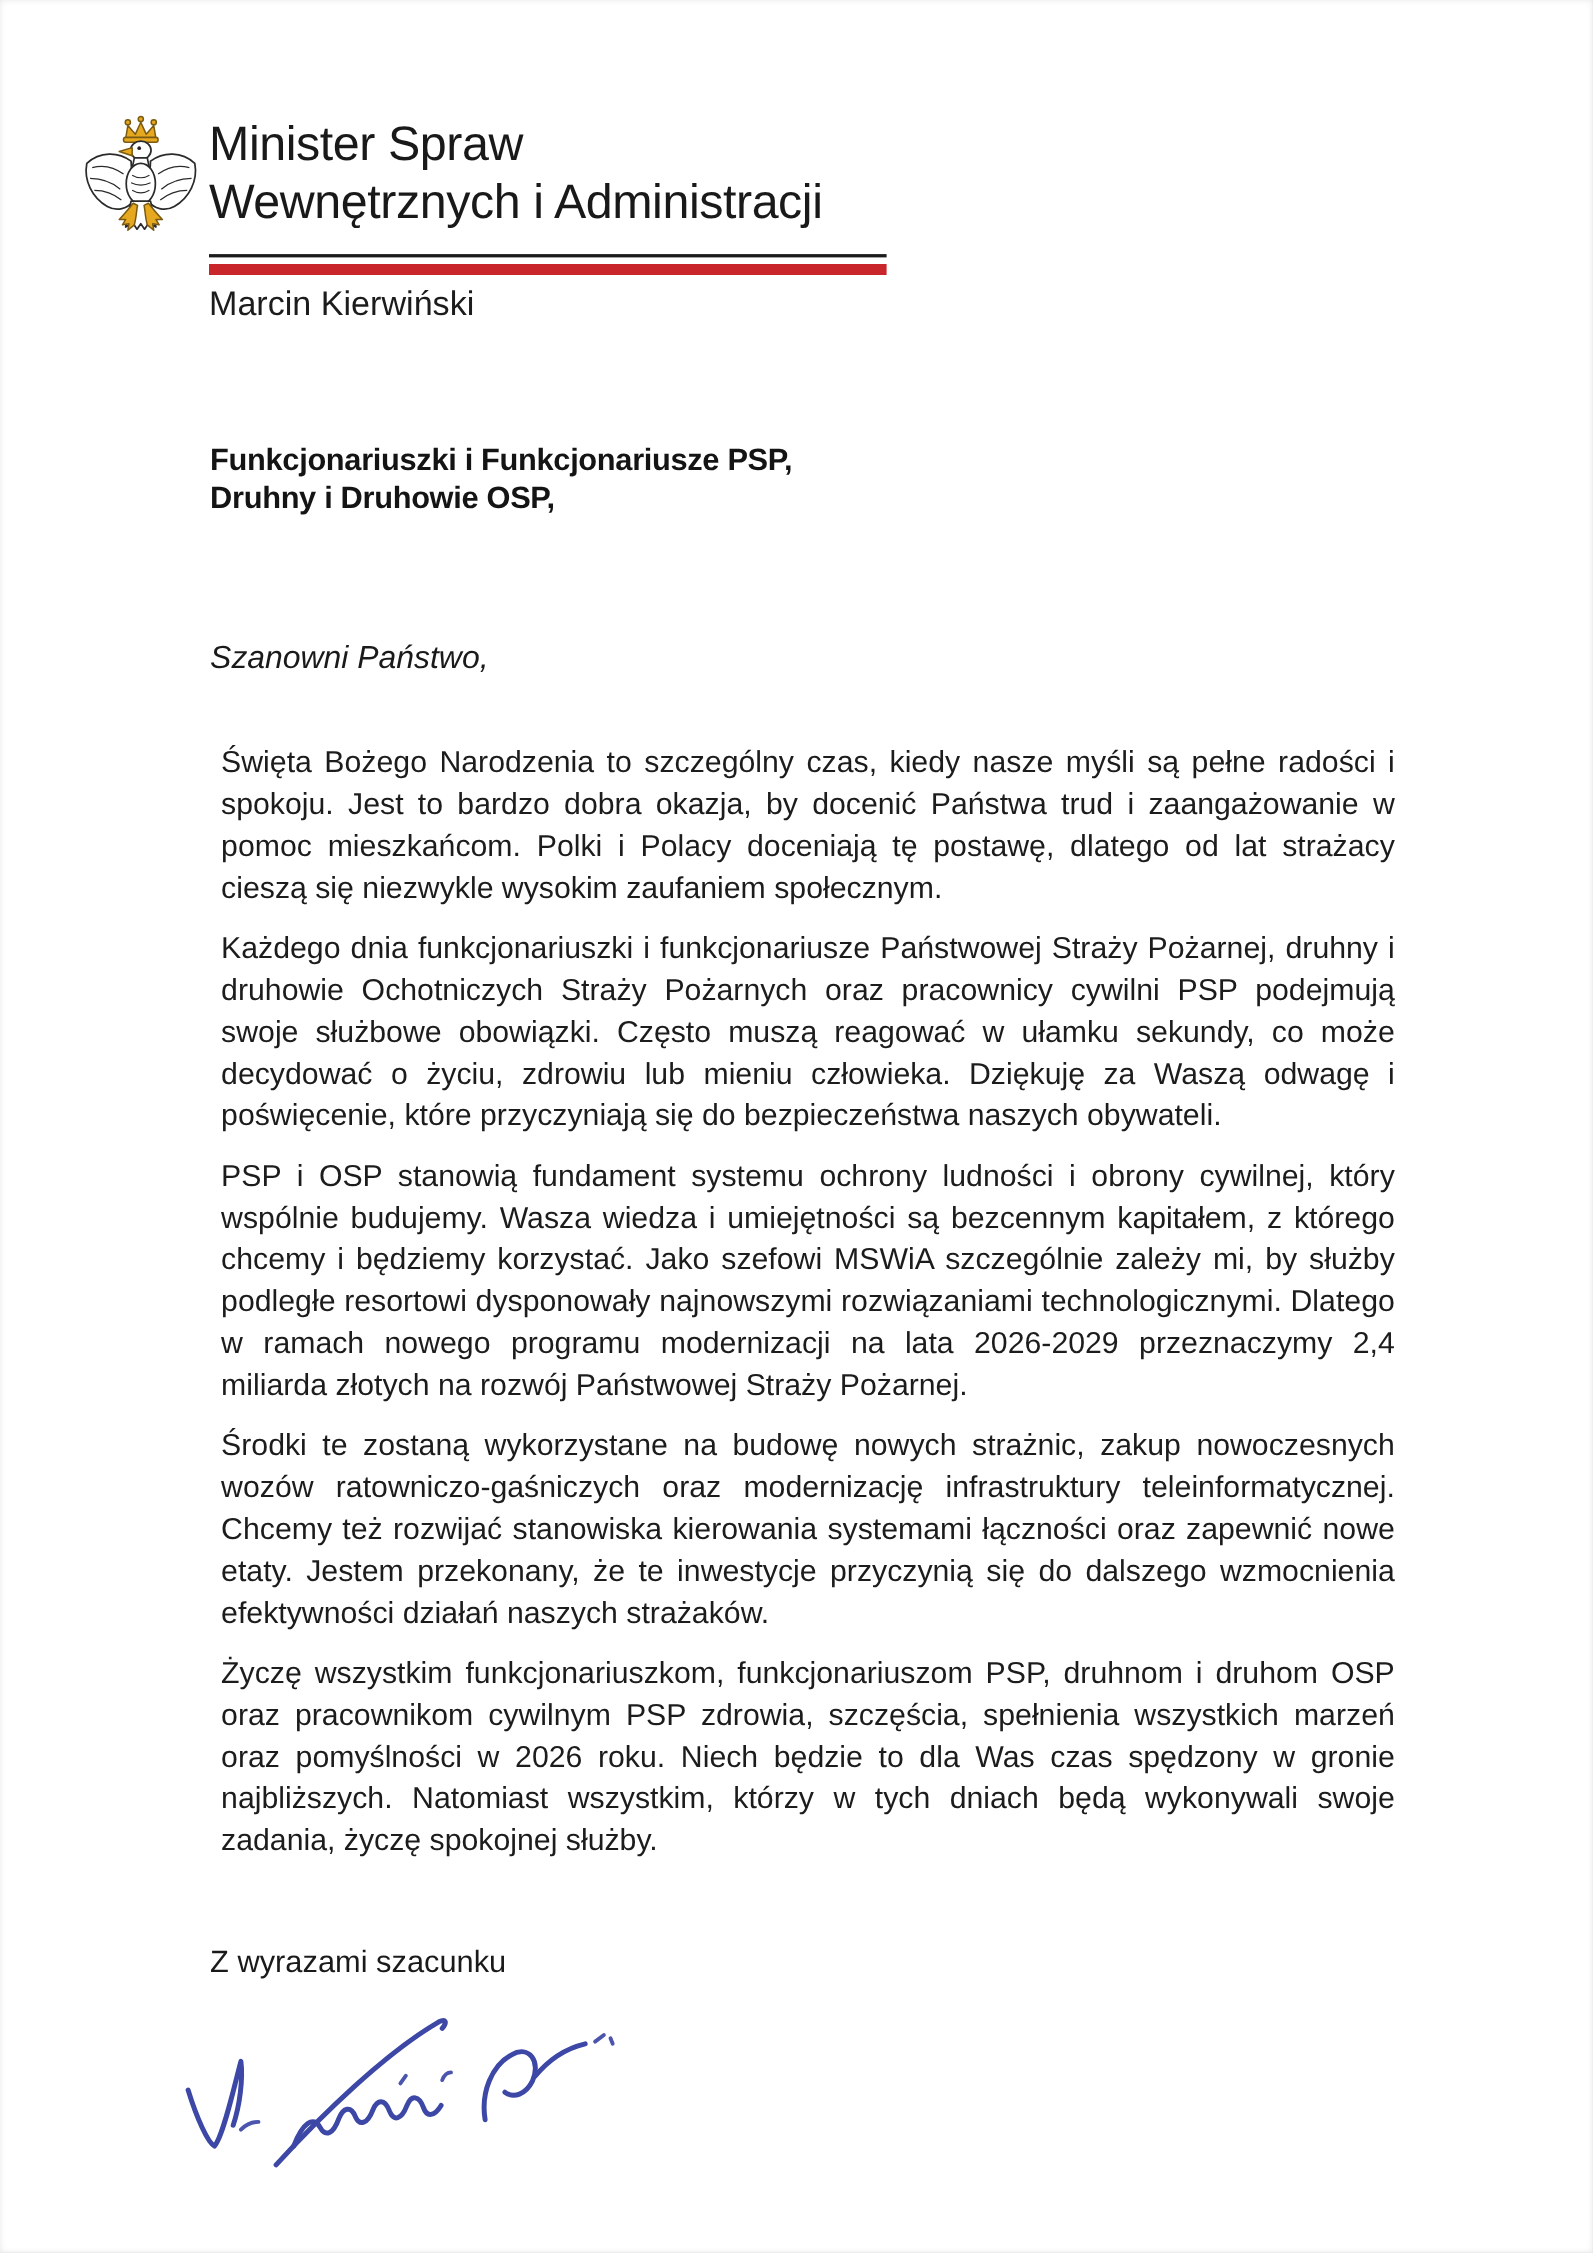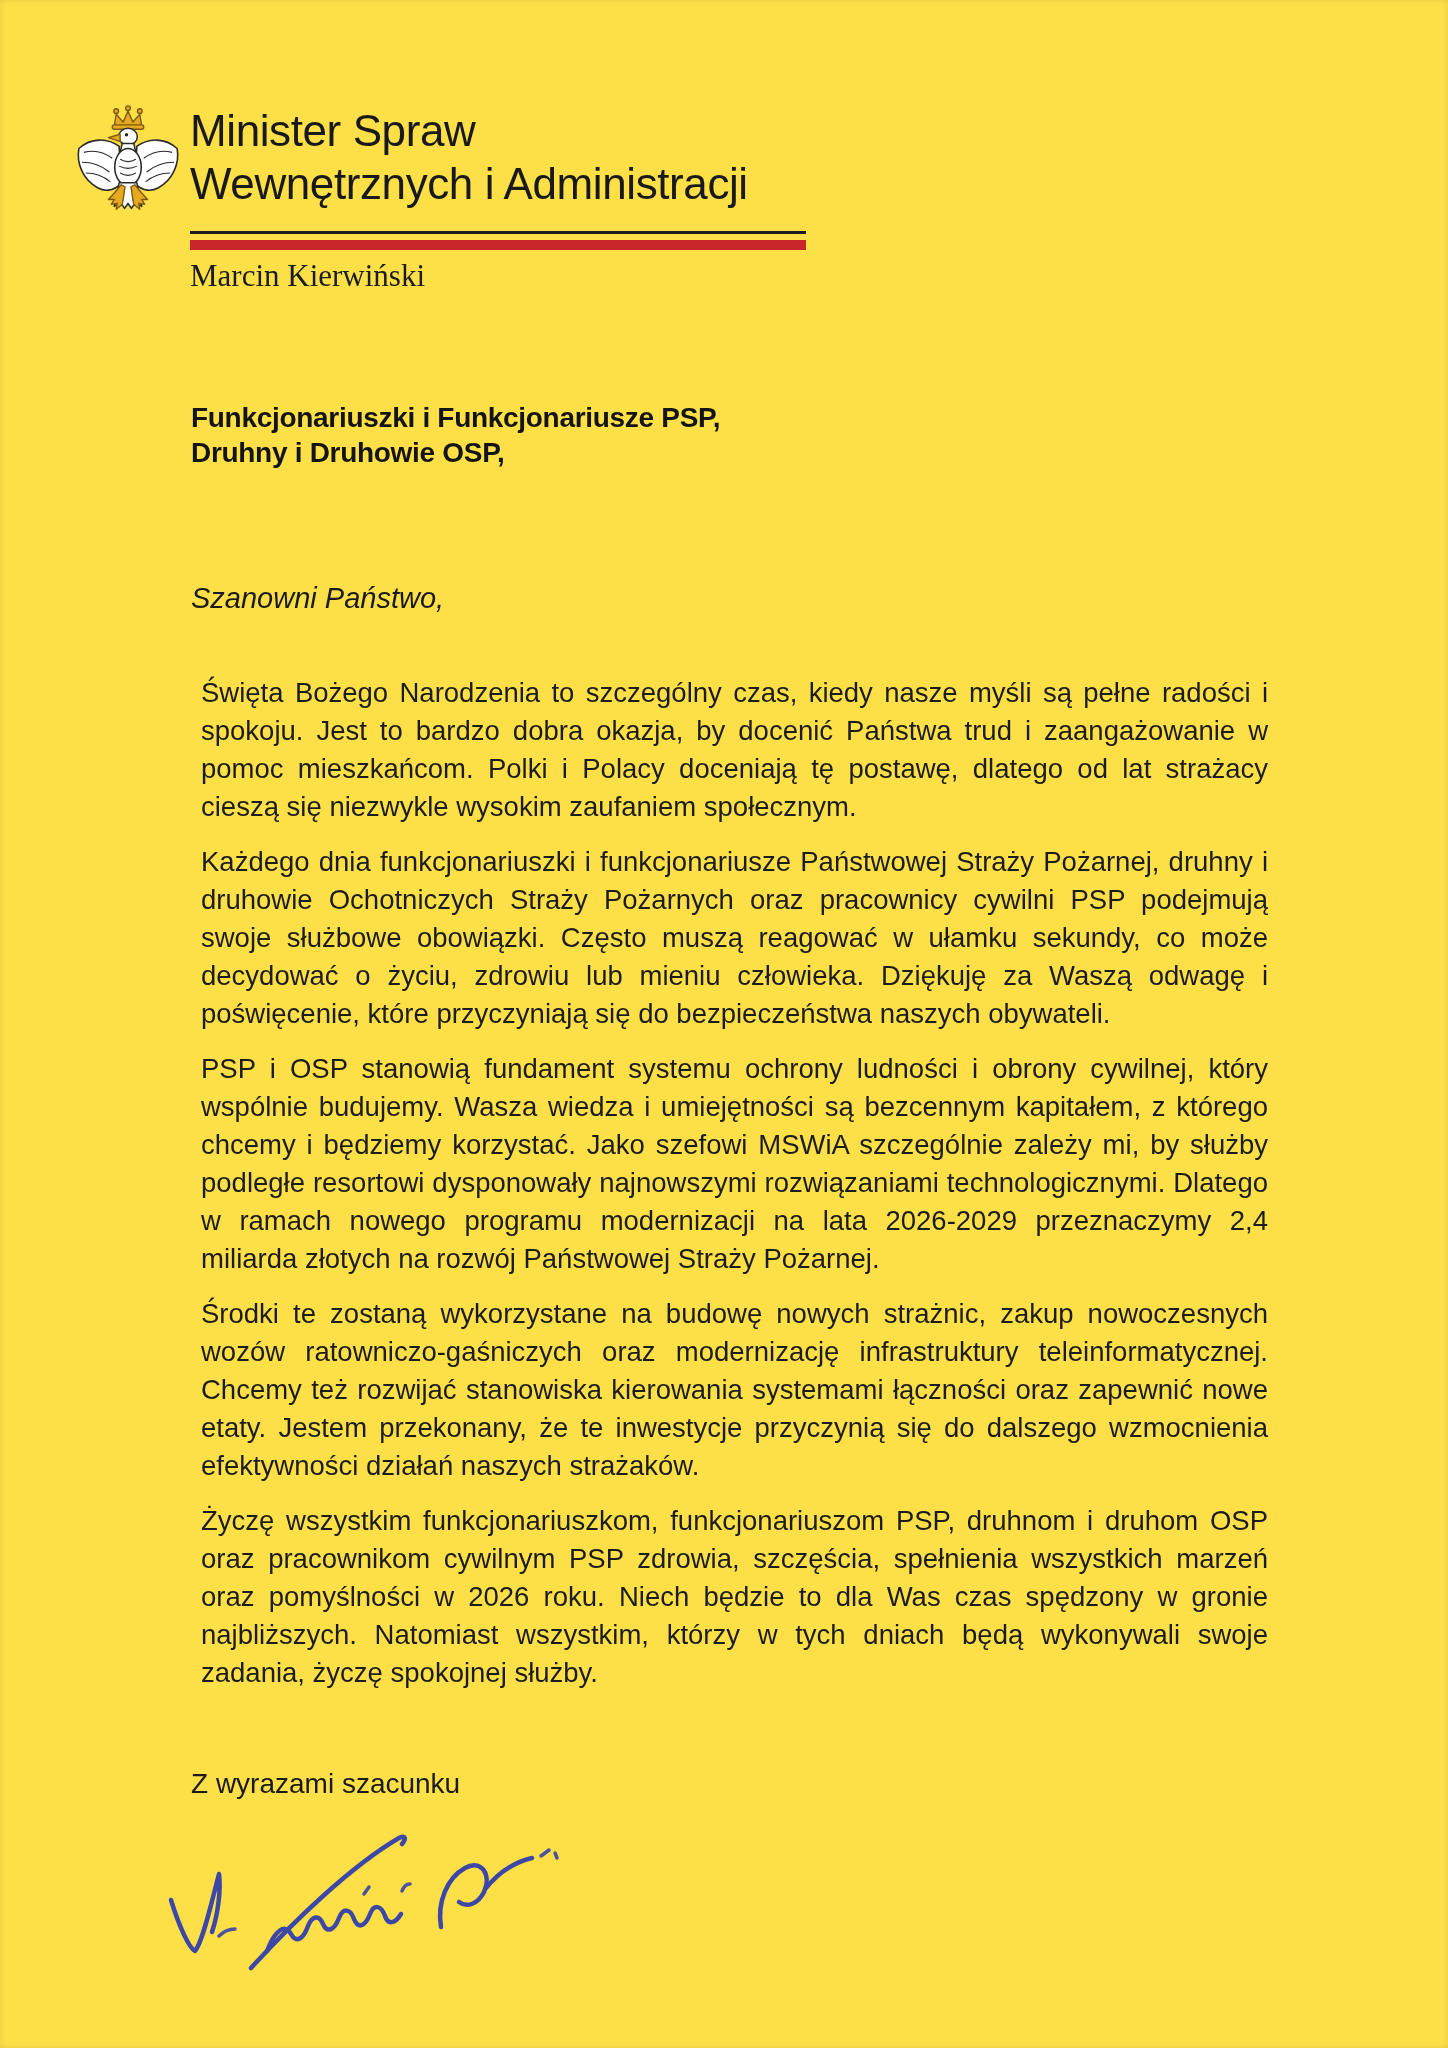--- a/index.html
+++ b/index.html
@@ -1,38 +1,38 @@
 <!DOCTYPE html>
 <html lang="pl"><head>
 <meta charset="utf-8">
 <style>
   html,body{margin:0;padding:0;background:#e9e9e7;}
   .page{
     position:relative;
     width:1448px;height:2048px;
     margin:0 auto;
-    background:#fde047;
+    background:#ffffff;
     box-shadow:inset 0 0 6px rgba(0,0,0,.10);
     font-family:"Liberation Sans", sans-serif;
     color:#1c1c1c;
     overflow:hidden;
   }
   
   .emblem{position:absolute;left:74px;top:100px;width:108px;height:146px;}
   .ministry-title{
     position:absolute;left:190px;top:104px;
     font-size:44px;line-height:53px;font-weight:500;
     letter-spacing:-0.4px;color:#191919;white-space:nowrap;
   }
   .header-rule{position:absolute;left:190px;top:231px;width:616px;}
   .header-rule .rule-black{height:3px;background:#1c1c1c;}
   .header-rule .rule-red{height:10px;background:#c9262c;margin-top:6px;}
   .minister-name{
     position:absolute;left:190px;top:258px;
-    font-size:31px;color:#1c1c1c;white-space:nowrap;font-family:Liberation Serif, serif;
+    font-size:31px;color:#1c1c1c;white-space:nowrap;
   }
   
   .addressee{
     position:absolute;left:191px;top:400px;
     font-size:28px;font-weight:700;line-height:35px;
     letter-spacing:-0.3px;color:#141414;
   }
   .salutation{
     position:absolute;left:191px;top:582px;
     font-size:29px;font-style:italic;color:#1a1a1a;

